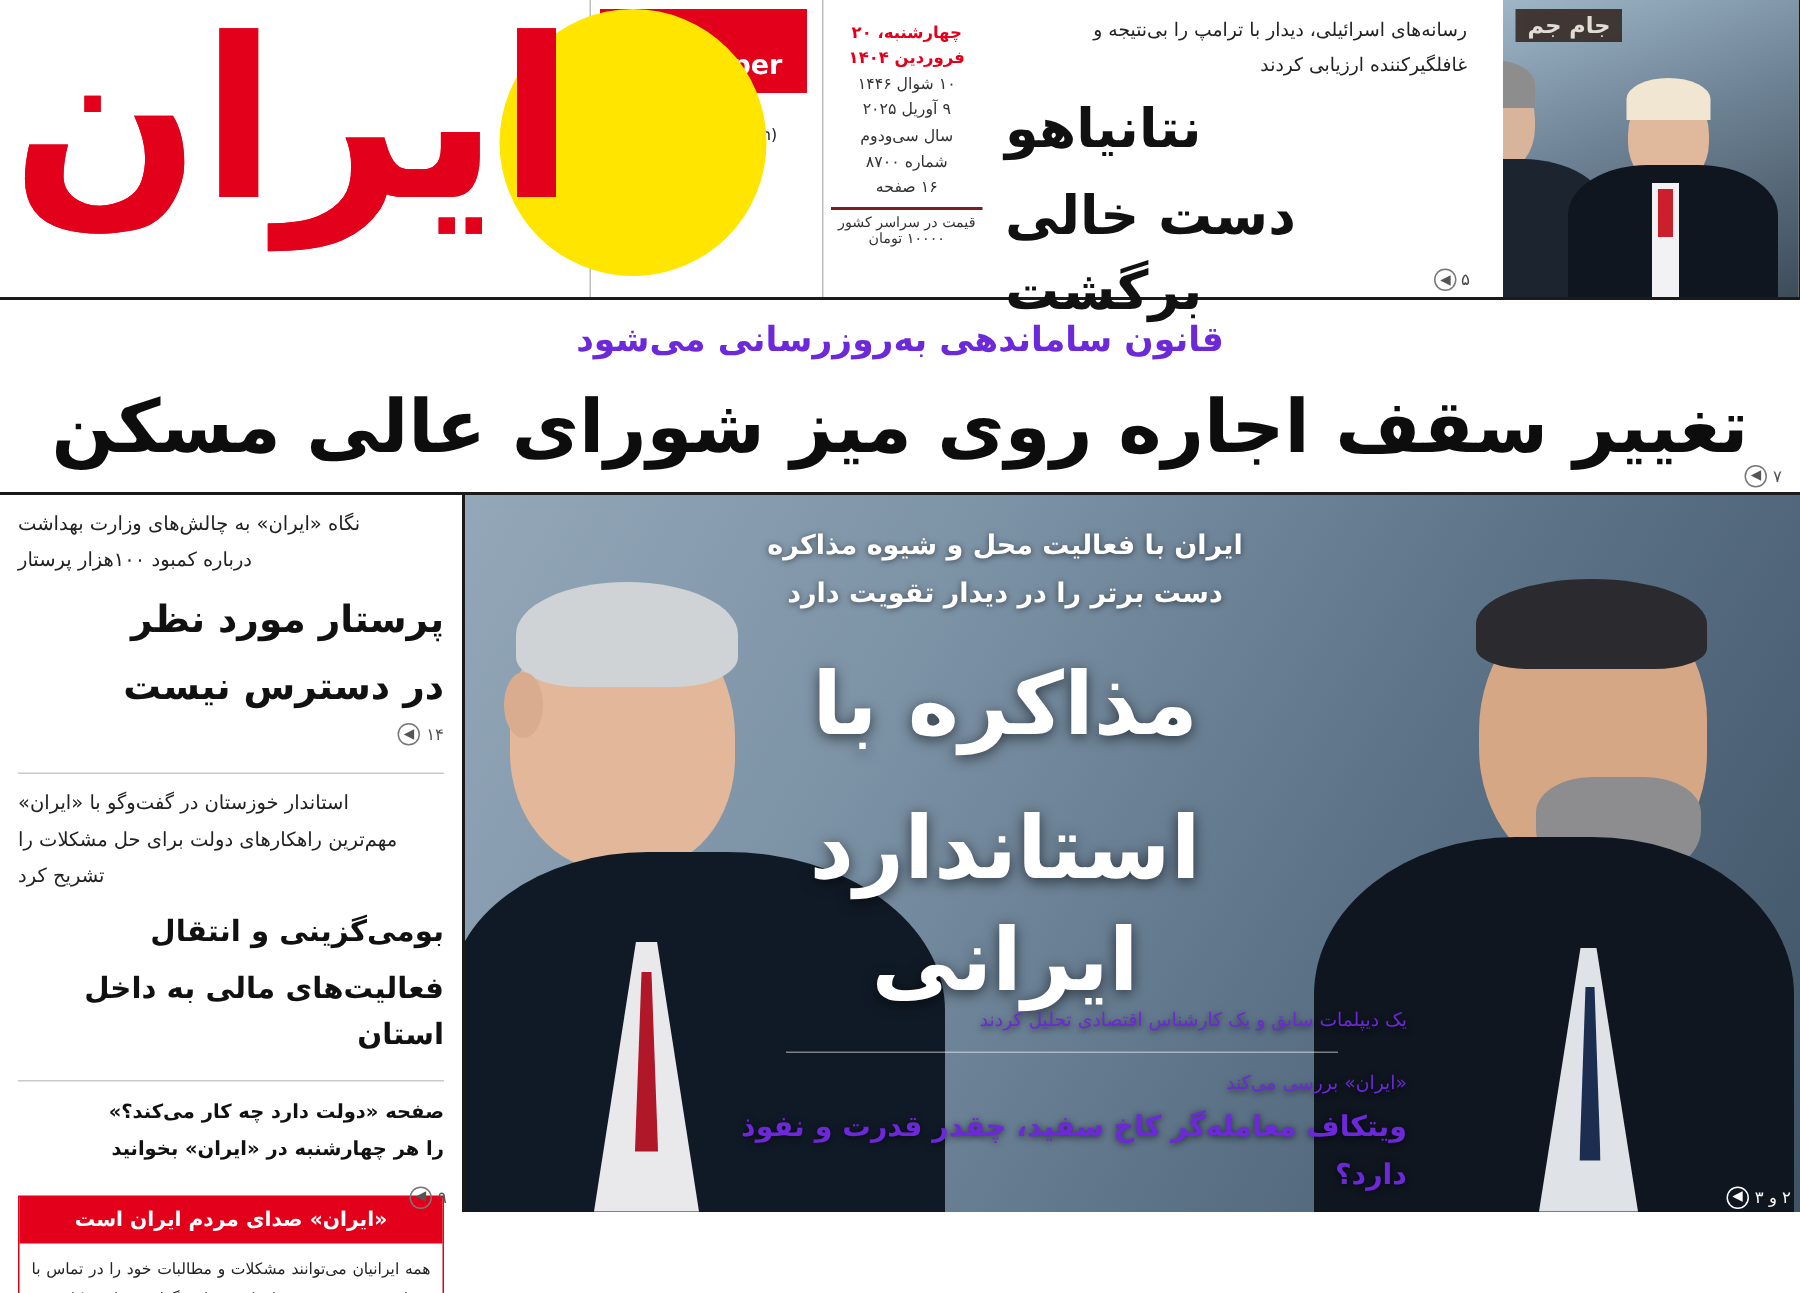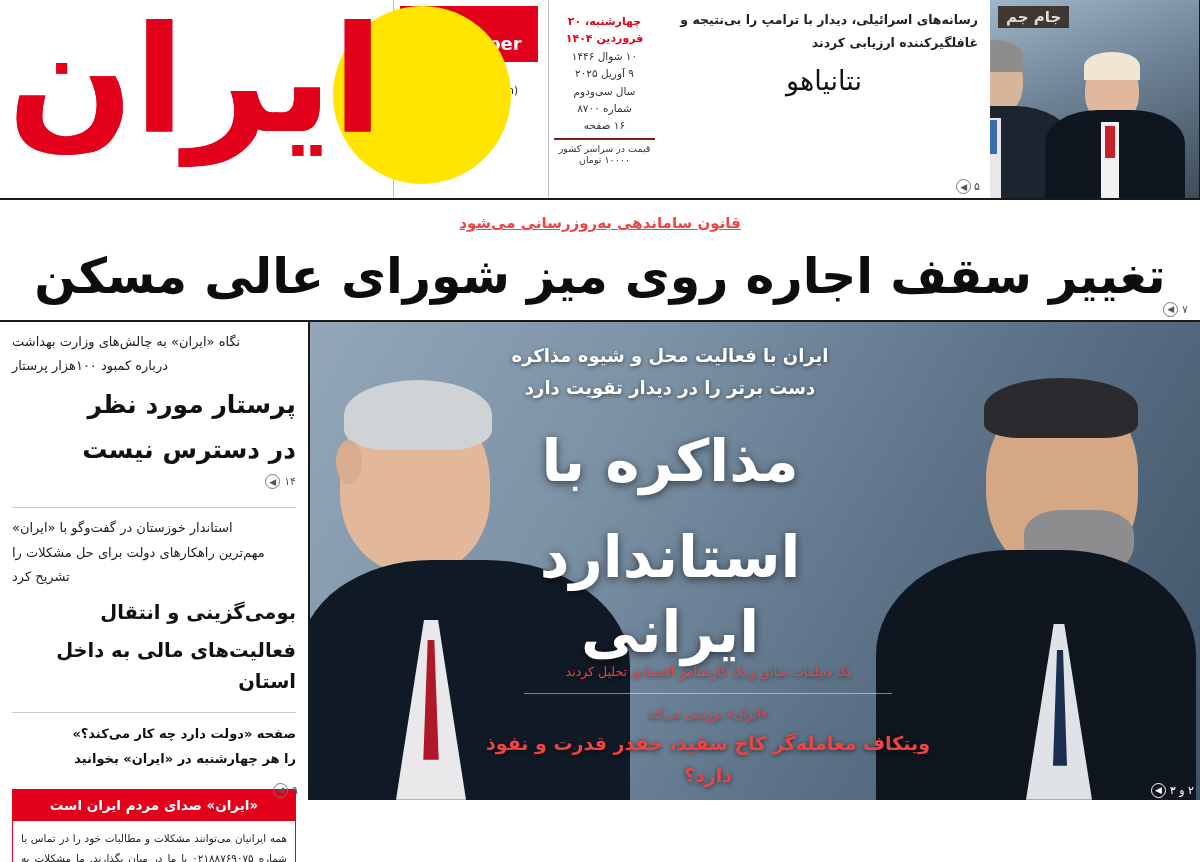--- a/index.html
+++ b/index.html
@@ -87,40 +87,41 @@
     display: flex; flex-direction: row;
   }
   .mast-story {
     width: 330px; flex: 0 0 330px;
     padding: 8px 12px 6px 10px;
     direction: rtl; position: relative;
     background: #fff;
   }
   .mast-story .kicker {
     font-size: 12.5px; color:#222; line-height:1.85;
-    text-align: right; font-weight: 700;
+    text-align: right; font-weight: 400;
   }
   .mast-story h2 {
-    font-size: 27px; color:#111; font-weight: 400;
-    line-height: 1.38; text-align: center; margin-top: 8px;
+    font-size: 36px; color:#111; font-weight: 700;
+    line-height: 1.38; text-align: left; margin-top: 8px;
     letter-spacing: -0.5px;
   }
   .page-ref {
     position:absolute; bottom:4px; right:10px;
     display:flex; align-items:center; gap:3px;
     font-size: 11px; color:#444;
   }
   .circ-arrow {
     width: 15px; height:15px; border:1px solid #777; border-radius:50%;
     display:flex; align-items:center; justify-content:center;
     font-size:9px; color:#555;
   }
   .mast-photo {
     flex: 1; position: relative; overflow:hidden;
     background: linear-gradient(160deg,#9fb6c9 0%, #6d8294 45%, #3d4c59 100%);
+    margin-left: 12px;
   }
   .jam-logo {
     position:absolute; top:6px; left:8px; z-index:4;
     background:#3a2f2b; color:#e8e2d8;
     font-size: 15px; font-weight:700; padding:2px 8px;
     letter-spacing:1px; opacity:.93;
   }
   
   .fig-a, .fig-b { position:absolute; bottom:0; }
   .fig-a { right: 14px; width: 140px; height: 150px; }
@@ -129,21 +130,21 @@
   .fig-body { position:absolute; bottom:0; border-radius: 38% 38% 0 0; }
 
   
   .banner {
     padding: 14px 20px 10px 20px;
     text-align: center; direction: rtl;
     border-bottom: 2px solid #1a1a1a;
     position: relative;
   }
   .banner .kicker {
-    font-size: 15px; color:#ef4444; font-weight: 700; margin-bottom: 12px; text-decoration: underline;
+    font-size: 23px; color:#6d28d9; font-weight: 700; margin-bottom: 12px;
   }
   .banner h1 {
     font-size: 49px; font-weight: 800; color:#0d0d0d;
     line-height: 1.34; letter-spacing: -1px;
   }
   .banner .ref {
     position:absolute; bottom:3px; right:12px;
     display:flex; align-items:center; gap:4px; font-size:11px; color:#555;
   }
 
@@ -166,21 +167,21 @@
     font-size: 18px; color:#fff; font-weight: 700; line-height: 1.8;
     text-shadow: 0 1px 4px rgba(0,0,0,.55);
   }
   .lead-title {
     font-size: 58px; color:#fff; font-weight: 800; line-height: 1.3;
     margin-top: 20px; letter-spacing:-1px;
     text-shadow: 0 2px 9px rgba(0,0,0,.6);
   }
   .lead-bottom {
     position:absolute; bottom: 8px; right: 262px; width: 460px;
-    direction: rtl; text-align:center; z-index:5; color:#ef4444;
+    direction: rtl; z-index:5; color:#6d28d9;
   }
   .lb-kicker { font-size: 12.5px; line-height:1.8; text-shadow:0 1px 4px rgba(0,0,0,.6);}
   .lb-title { font-size: 19px; font-weight:800; line-height:1.7; margin-top:2px; text-shadow:0 1px 5px rgba(0,0,0,.65);}
   .lb-div { height:1px; background:rgba(255,255,255,.45); margin: 9px 46px; }
   .lead-ref { position:absolute; bottom:2px; right:6px; font-size:11px; color:#fff; display:flex; gap:4px; align-items:center; z-index:6;}
 
   
   .rail {
     flex: 1; direction: rtl; padding: 8px 12px 0 12px;
     border-right: 2px solid #1a1a1a; position:relative;
@@ -226,20 +227,21 @@
           <div class="fig-head" style="width:54px;height:66px;background:#e0b89c;left:40px;top:10px;"></div>
           <div class="fig-head" style="width:56px;height:28px;background:#f0e6d2;left:39px;top:4px;border-radius:50% 50% 0 0;"></div>
           <div class="fig-body" style="width:140px;height:88px;background:#10161f;left:0;"></div>
           <div style="position:absolute;bottom:0;left:56px;width:18px;height:76px;background:#f2f2f4;"></div>
           <div style="position:absolute;bottom:40px;left:60px;width:10px;height:32px;background:#c9202c;"></div>
         </div>
       </div>
       <div class="mast-story">
         <div class="kicker">رسانه‌های اسرائیلی، دیدار با ترامپ را بی‌نتیجه و غافلگیرکننده ارزیابی کردند</div>
         <h2>نتانیاهو</h2>
+        <h2>دست خالی برگشت</h2>
         <div class="page-ref">
           <span>۵</span>
           <span class="circ-arrow">◀</span>
         </div>
       </div>
     </div>
 
     <div class="mast-right">
       <div class="dateblock">
         <div class="d1">چهارشنبه، ۲۰ فروردین ۱۴۰۴</div>

